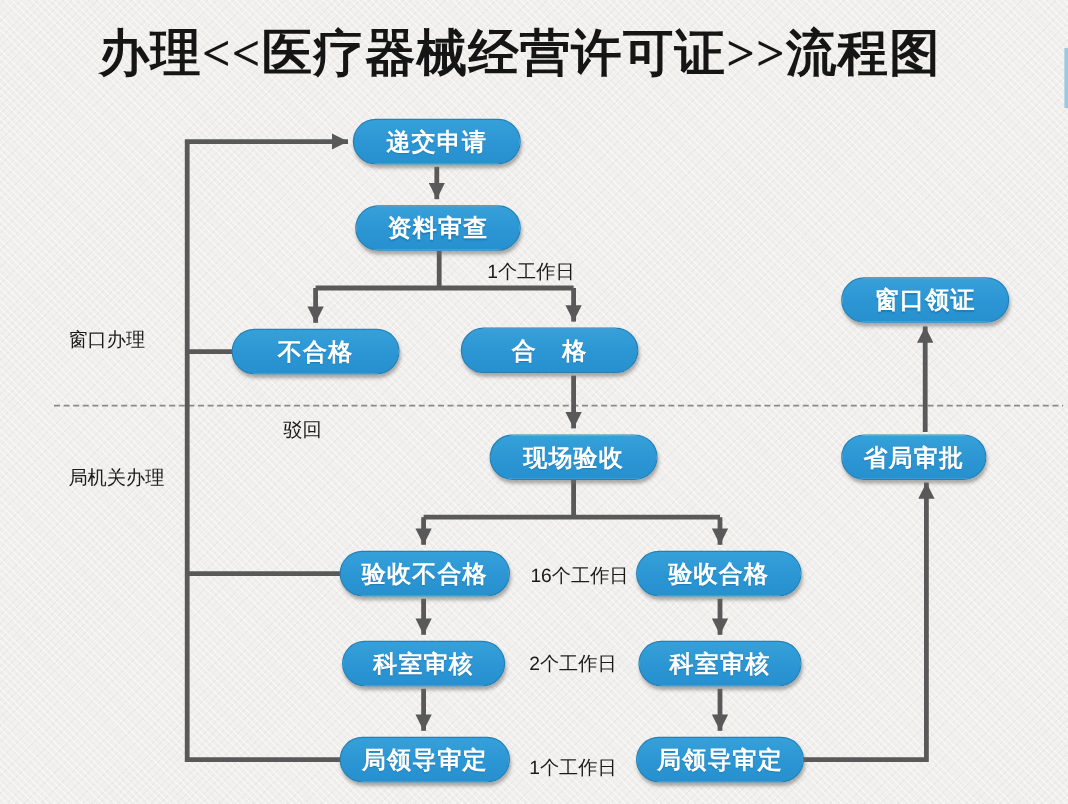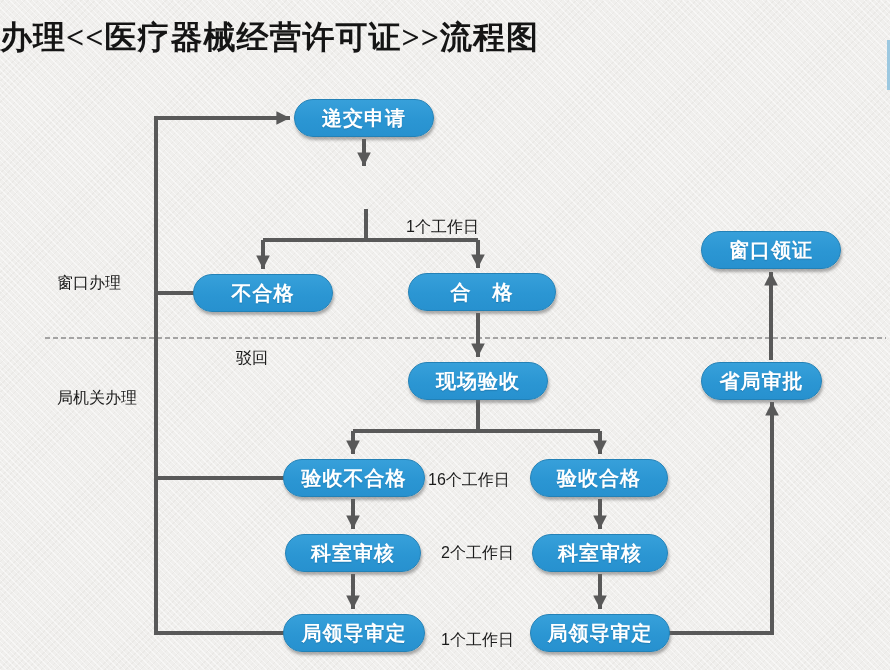--- a/index.html
+++ b/index.html
@@ -5,23 +5,23 @@
   html,body{margin:0;padding:0;}
   body{font-family:"Liberation Sans","DejaVu Sans",sans-serif;}
   #stage{
     position:relative;width:890px;height:670px;overflow:hidden;
     background-color:#f0efed;
     background-image:
       repeating-linear-gradient(45deg, rgba(255,255,255,.5) 0 1px, rgba(255,255,255,0) 1px 4px),
       repeating-linear-gradient(-45deg, rgba(222,220,216,.35) 0 1px, rgba(255,255,255,0) 1px 5px);
   }
   .title{
-    position:absolute;top:16px;left:0;width:784px;text-align:left;
+    position:absolute;top:16px;left:0;width:784px;text-align:right;
     font-family:"Liberation Serif","DejaVu Serif",serif;
-    font-size:32px;font-weight:bold;color:#151515;letter-spacing:1px;
+    font-size:42px;font-weight:bold;color:#151515;letter-spacing:1px;
   }
   .node{
     position:absolute;height:38px;border-radius:19px;
     background:linear-gradient(180deg,#37a0da 0%,#2b96d3 55%,#2791cf 100%);
     border:1px solid #2381b6;
     box-shadow:1px 3px 3px rgba(110,110,110,.55);
     color:#ffffff;font-size:20px;font-weight:bold;letter-spacing:1px;
     display:flex;align-items:center;justify-content:center;
     box-sizing:border-box;text-shadow:0 1px 1px rgba(0,60,100,.25);
   }
@@ -72,27 +72,28 @@
 
     <path class="edge" d="M669,633 H772 V402" marker-end="url(#ah)"></path>
     <path class="edge" d="M771,360 V272" marker-end="url(#ah)"></path>
   </svg>
 
   <div class="label" style="left:57px;top:273px;">窗口办理</div>
   <div class="label" style="left:57px;top:388px;">局机关办理</div>
 
   <div class="label" style="left:236px;top:348px;">驳回</div>
   <div class="label" style="left:406px;top:217px;">1个工作日</div>
-  <div class="label" style="left:428px;top:470px;">16个工作日</div>
+  <div class="label" style="left:442px;top:470px;">16个工作日</div>
   <div class="label" style="left:441px;top:543px;text-align:right;">2个工作日</div>
   <div class="label" style="left:441px;top:630px;">1个工作日</div>
 
   <div class="node" style="left:294px;top:99px;width:140px;">递交申请</div>
+  <div class="node" style="left:296px;top:171px;width:138px;">资料审查</div>
   <div class="node" style="left:193px;top:274px;width:140px;">不合格</div>
-  <div class="node" style="left:408px;top:273px;width:148px;">合　格</div>
+  <div class="node" style="left:384px;top:273px;width:148px;">合　格</div>
   <div class="node" style="left:408px;top:362px;width:140px;">现场验收</div>
   <div class="node" style="left:530px;top:459px;width:138px;">验收合格</div>
   <div class="node" style="left:283px;top:459px;width:142px;">验收不合格</div>
   <div class="node" style="left:285px;top:534px;width:136px;">科室审核</div>
   <div class="node" style="left:532px;top:534px;width:136px;">科室审核</div>
   <div class="node" style="left:283px;top:614px;width:142px;">局领导审定</div>
   <div class="node" style="left:530px;top:614px;width:140px;">局领导审定</div>
   <div class="node" style="left:701px;top:231px;width:140px;">窗口领证</div>
   <div class="node" style="left:701px;top:362px;width:121px;">省局审批</div>
 

